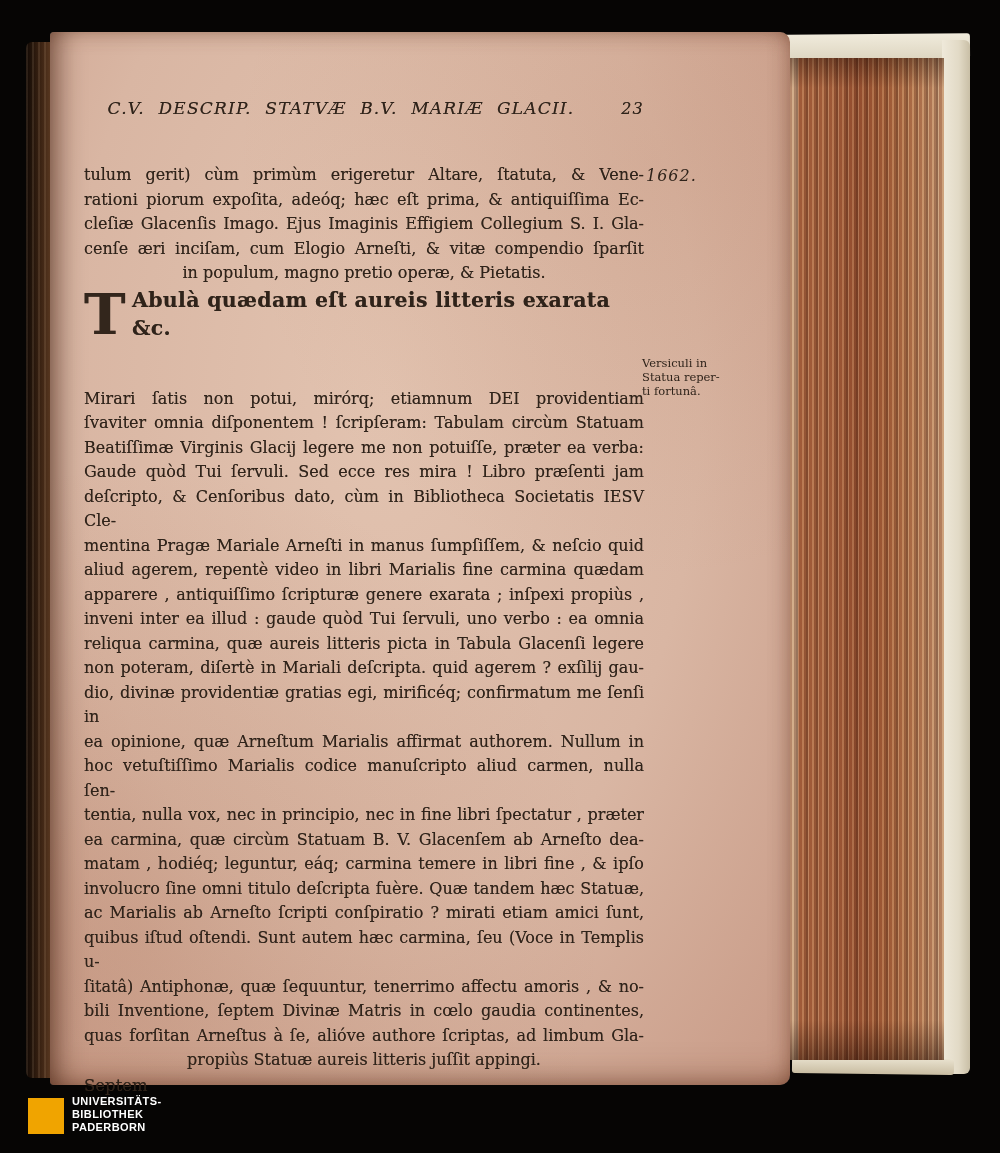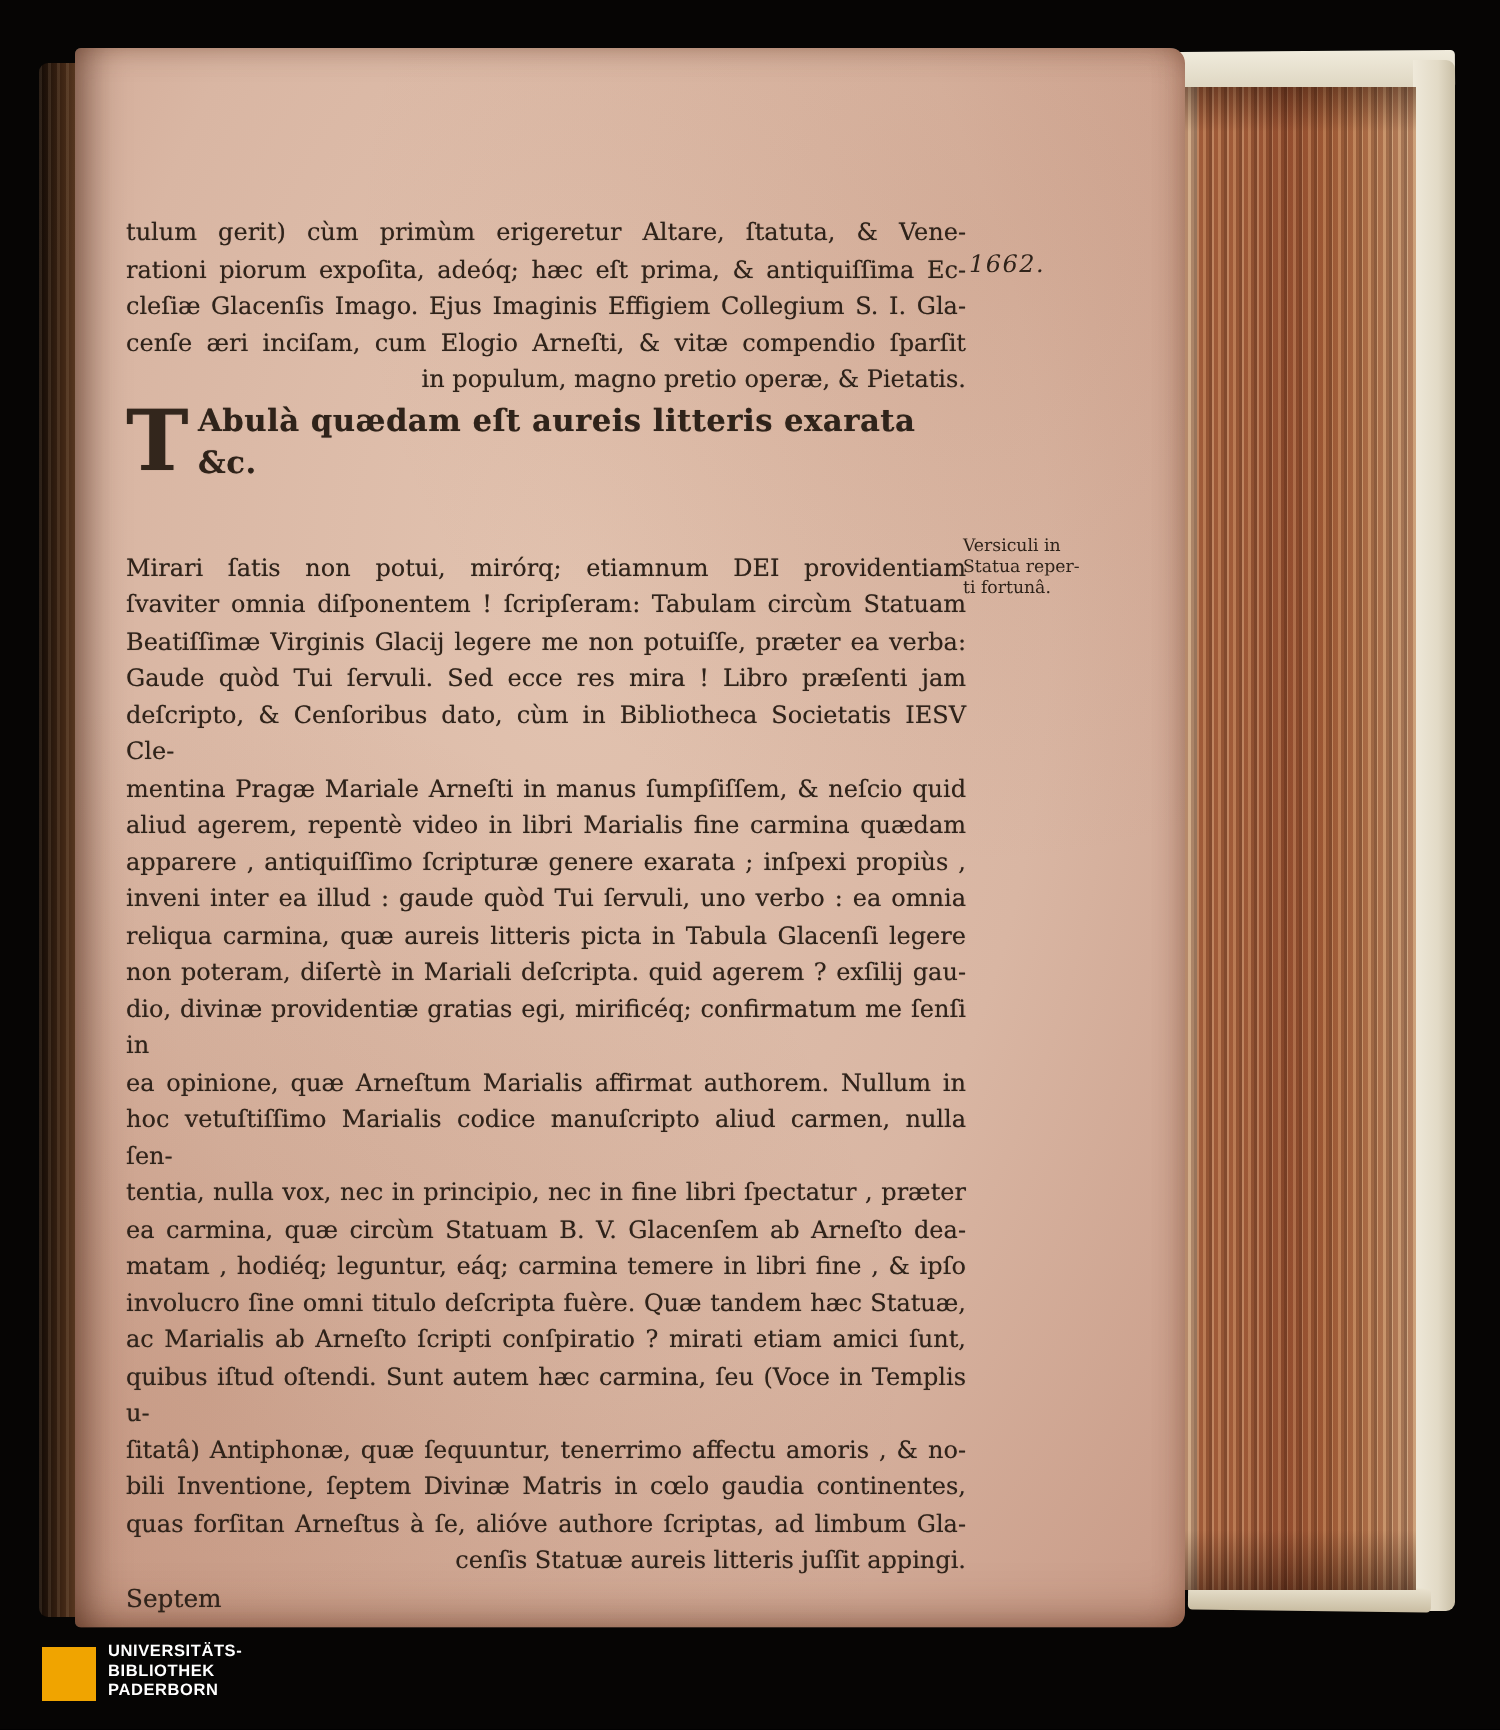--- a/index.html
+++ b/index.html
@@ -63,21 +63,21 @@
     position:absolute; left:34px; top:66px; width:560px;
     text-shadow:0 0 .5px rgba(47,35,24,.55);
   }
 
   .running-head { display:flex; align-items:baseline; font-style:italic;
     font-size:17px; letter-spacing:1.2px; word-spacing:7px; }
   .running-head .title { flex:1; text-align:center; }
   .running-head .pageno { width:46px; text-align:right; font-size:16px; }
 
   .justified { white-space:pre-line; text-align:justify; text-align-last:justify;margin-top:45px; }
-  .lastline  { white-space:pre-line; text-align:right; }
+  .lastline  { white-space:pre-line; text-align:center; }
 
   .intro { margin-top:11px; font-size:16px; line-height:24.5px; }
 
   .chapter-heading {
     margin:16px 0 22px; text-align:center;
     font-size:31px; letter-spacing:1px; line-height:36px; color:#32251b;
   }
 
   .dropcap {
     float:left; font-size:56px; line-height:52px; height:54px;
@@ -122,20 +122,24 @@
   <div class="page">
 
     <div class="margin-year">1662.</div>
 
     <div class="margin-note">Versiculi in
 Statua reper-
 ti fortunâ.</div>
 
     <div class="content">
 
+      <div class="running-head">
+        <span class="title">C.V. DESCRIP. STATVÆ B.V. MARIÆ GLACII.</span>
+        <span class="pageno">23</span>
+      </div>
 
       <div class="intro">
         <div class="justified">tulum gerit)  cùm primùm erigeretur Altare, ſtatuta, &amp; Vene-
 rationi piorum expoſita, adeóq; hæc eſt prima, &amp; antiquiſſima Ec-
 cleſiæ Glacenſis Imago.  Ejus Imaginis Effigiem Collegium S. I. Gla-
 cenſe æri inciſam, cum Elogio Arneſti, &amp; vitæ compendio ſparſit</div>
         <div class="lastline">in populum, magno pretio operæ, &amp; Pietatis.</div>
       </div>
 
 
@@ -159,21 +163,21 @@
 hoc vetuſtiſſimo Marialis codice manuſcripto aliud carmen, nulla ſen-
 tentia, nulla vox, nec in principio, nec in fine libri ſpectatur , præter
 ea carmina, quæ circùm Statuam B. V. Glacenſem ab Arneſto dea-
 matam ,  hodiéq; leguntur, eáq; carmina temere in libri fine ,  &amp; ipſo
 involucro ſine omni titulo deſcripta fuère.  Quæ tandem hæc Statuæ,
 ac Marialis ab Arneſto ſcripti conſpiratio ?  mirati etiam amici ſunt,
 quibus iſtud oſtendi.  Sunt autem hæc carmina, ſeu (Voce in Templis u-
 ſitatâ) Antiphonæ, quæ ſequuntur, tenerrimo affectu amoris ,  &amp; no-
 bili Inventione, ſeptem Divinæ Matris in cœlo gaudia continentes,
 quas forſitan Arneſtus à ſe, alióve authore ſcriptas, ad limbum Gla-</div>
-          <div class="lastline">cenſis  Statuæ aureis litteris juſſit appingi.</div>
+          <div class="lastline">propiùs  Statuæ aureis litteris juſſit appingi.</div>
         </div>
         <div class="catchword">Septem</div>
       </div>
 
     </div>
   </div>
 
   <div class="stamp">
     <div class="stamp-square"></div>
     <div class="stamp-text">UNIVERSITÄTS-

